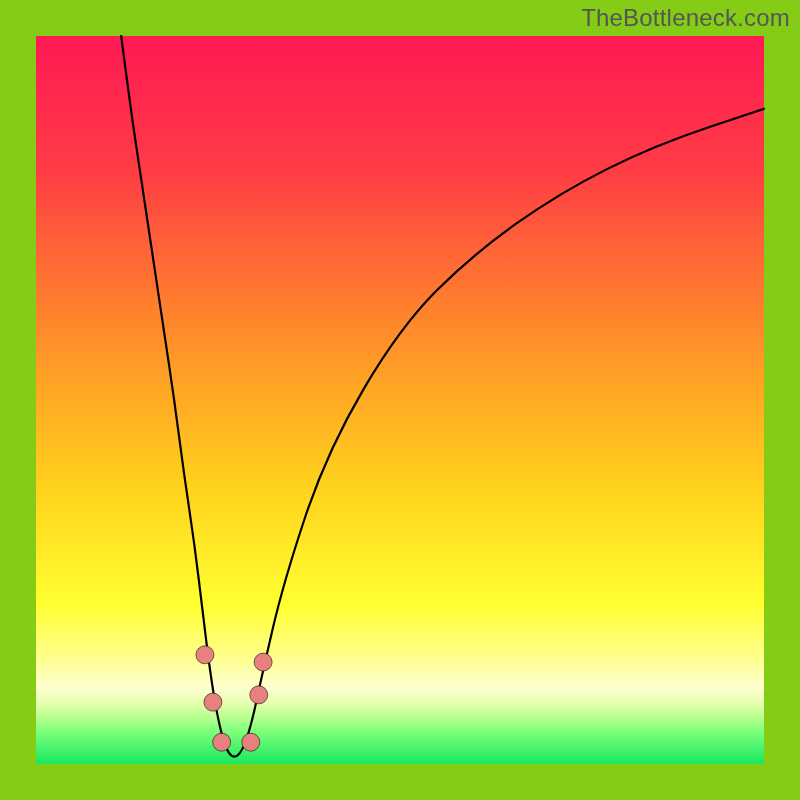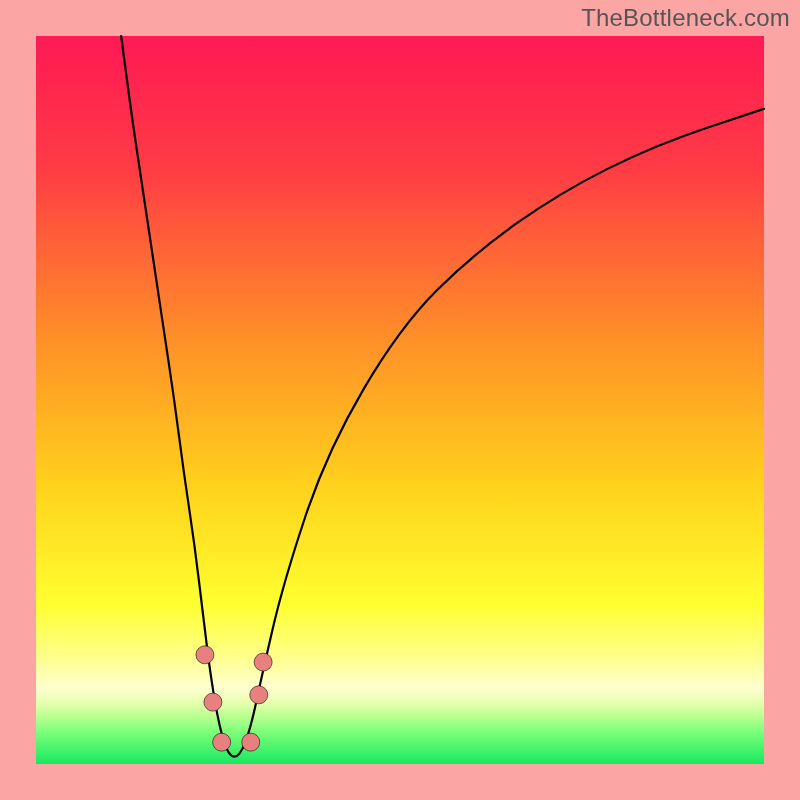--- a/index.html
+++ b/index.html
@@ -8,21 +8,21 @@
     width: 800px;
     height: 800px;
     overflow: hidden;
     background: #000;
     font-family: Arial, Helvetica, sans-serif;
   }
   .frame {
     position: relative;
     width: 800px;
     height: 800px;
-    background: #fca5a5;
+    background: #84cc16;
   }
   .watermark {
     position: absolute;
     top: 4px;
     right: 10px;
     font-size: 24px;
     font-weight: 500;
     color: #555;
     letter-spacing: 0.2px;
     z-index: 5;

